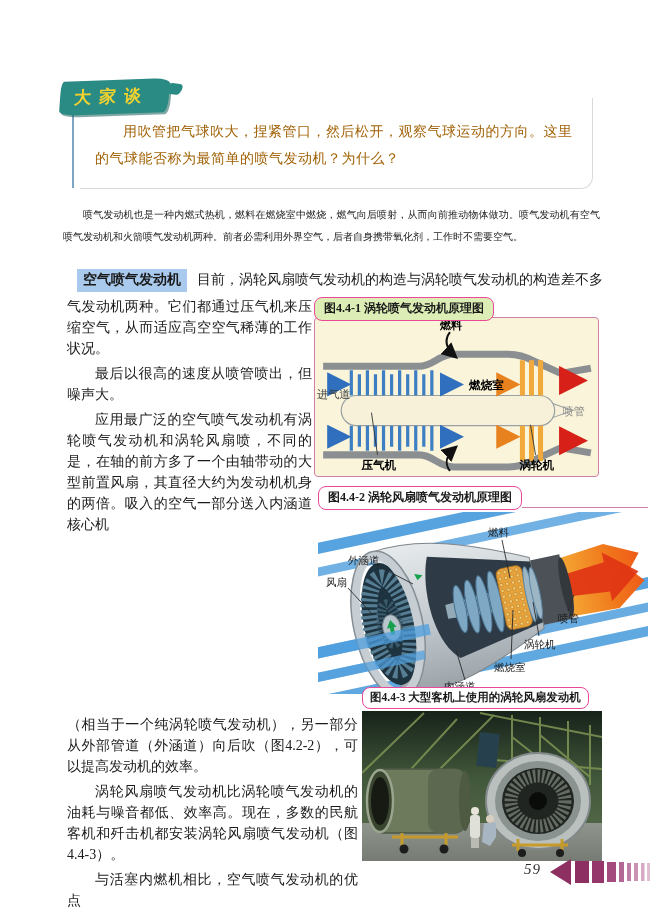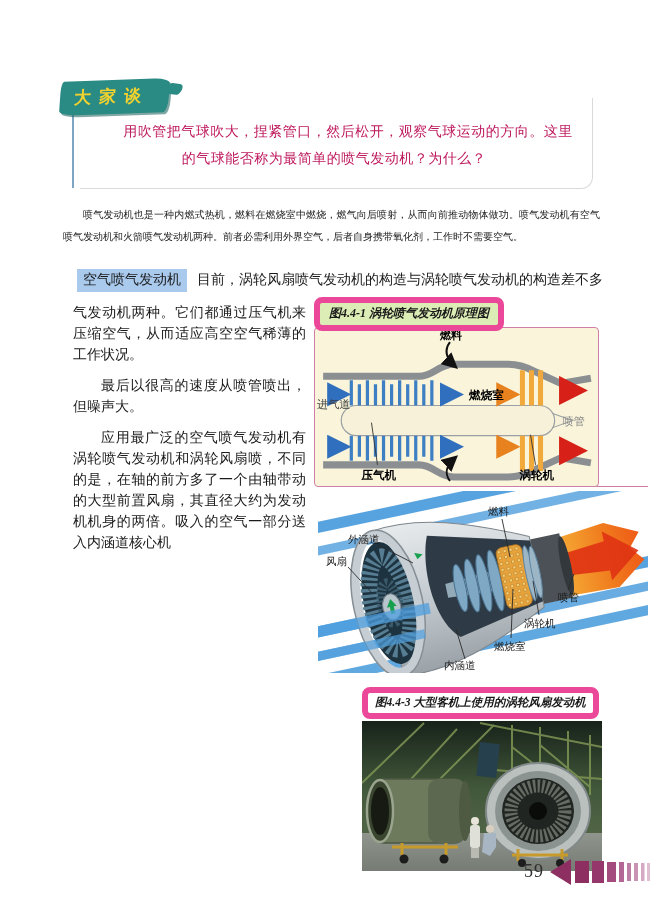--- a/index.html
+++ b/index.html
@@ -11,46 +11,46 @@
   .dbox-outline{left:80px;top:98px;width:512px;height:90px;
     border-right:1px solid #d9d9d9;border-bottom:1px solid #d9d9d9;border-radius:0 0 12px 0;}
   .vline{left:72px;top:110px;width:2px;height:78px;background:#7da6c4;}
   .brush{left:60px;top:80px;background:#2a8a84;color:#f2d22e;font-weight:bold;font-size:17px;
     letter-spacing:8px;padding:5px 20px 6px 14px;transform:rotate(-2deg) skewX(-6deg);
     border-radius:3px 16px 5px 18px / 12px 5px 15px 5px;
     box-shadow:2px 2px 0 rgba(23,94,88,.55);white-space:nowrap;}
   .brush:after{content:"";position:absolute;right:-14px;top:6px;width:18px;height:10px;
     background:#2a8a84;transform:skewX(-35deg) rotate(8deg);border-radius:2px 8px 2px 6px;}
   .question{left:95px;top:118px;width:478px;font-size:14px;line-height:27px;
-    text-indent:2em;color:#be185d;letter-spacing:.5px;text-align:center;}
+    text-indent:2em;color:#a16207;letter-spacing:.5px;}
 
   
   .p-full{left:63px;top:204px;width:537px;font-size:10px;line-height:21.5px;
     text-align:justify;text-indent:2em;}
   .line-intro{left:63px;top:269px;width:560px;font-size:14px;line-height:22px;white-space:nowrap;}
-  .hl{display:inline-block;background:#a9c9ed;padding:0 6px 1px;margin:0 10px 0 14px;font-weight:normal;}
+  .hl{display:inline-block;background:#a9c9ed;padding:0 6px 1px;margin:0 10px 0 14px;font-weight:bold;}
   .colA{left:63px;top:292px;width:253px;font-size:14px;line-height:21px;text-align:justify;}
   .colB{left:63px;top:710px;width:299px;font-size:14px;line-height:21px;text-align:justify;}
-  .colA p,.colB p{margin:10px;}
+  .colA p,.colB p{margin:4px;}
   .ind{text-indent:2em;}
 
   
   .fig{position:absolute;}
-  .figtab{display:inline-block;position:relative;z-index:3;border:6px solid #ec4899;
+  .figtab{display:inline-block;position:relative;z-index:3;border:1px solid #ec4899;
     border-radius:8px;padding:2px 9px 3px;font-weight:bold;font-size:12px;background:#ffffff;
-    white-space:nowrap;font-style:italic;}
+    white-space:nowrap;}
   .figtab.green{background:#dcedb5;}
   .frame1{margin-top:-4px;border:1.5px solid #cf7fa7;border-radius:4px;background:#f9f4da;
     height:158px;overflow:hidden;position:relative;z-index:1;}
   .titlerow{display:flex;align-items:flex-end;}
   .tabline{flex:1;border-bottom:1.5px solid #cf7fa7;margin-bottom:2px;}
   svg text{font-family:"Liberation Sans","DejaVu Sans",sans-serif;}
 
   
-  .pageno{left:524px;top:861px;font-size:18px;color:#2e2e2e;letter-spacing:1px;}
+  .pageno{left:524px;top:861px;font-size:15px;color:#2e2e2e;letter-spacing:1px;font-style:italic;}
 </style>
 </head>
 <body>
 
 <div class="page">
 
   <div class="abs dbox-outline"></div>
   <div class="abs vline"></div>
   <div class="abs brush">
     <span>大家谈</span>
@@ -62,20 +62,25 @@
   <div class="abs line-intro">
     <span class="hl">空气喷气发动机</span><span>目前，涡轮风扇喷气发动机的构造与涡轮喷气发动机的构造差不多</span>
   </div>
 
   <div class="abs colA">
     <p>气发动机两种。它们都通过压气机来压缩空气，从而适应高空空气稀薄的工作状况。</p>
     <p class="ind">最后以很高的速度从喷管喷出，但噪声大。</p>
     <p class="ind">应用最广泛的空气喷气发动机有涡轮喷气发动机和涡轮风扇喷，不同的是，在轴的前方多了一个由轴带动的大型前置风扇，其直径大约为发动机机身的两倍。吸入的空气一部分送入内涵道核心机</p>
   </div>
 
+  <div class="abs colB">
+    <p>（相当于一个纯涡轮喷气发动机），另一部分从外部管道（外涵道）向后吹（图4.2-2），可以提高发动机的效率。</p>
+    <p class="ind">涡轮风扇喷气发动机比涡轮喷气发动机的油耗与噪音都低、效率高。现在，多数的民航客机和歼击机都安装涡轮风扇喷气发动机（图4.4-3）。</p>
+    <p class="ind">与活塞内燃机相比，空气喷气发动机的优点</p>
+  </div>
 
   <div class="fig" style="left:314px;top:297px;width:285px;">
     <div class="figtab green">
       <span>图4.4-1 涡轮喷气发动机原理图</span>
     </div>
     <div class="frame1">
       <svg width="282" height="155" viewBox="0 0 280 154">
         <defs>
           <marker id="mBlue" markerWidth="8" markerHeight="8" refX="6" refY="4" orient="auto">
             <path d="M0,0 L8,4 L0,8 Z" fill="#2f6fbd"></path>
@@ -133,20 +138,23 @@
         <text x="153" y="71" font-size="11.5" font-weight="bold">燃烧室</text>
         <text x="246" y="96" font-size="11" fill="#8a8a8a">喷管</text>
         <text x="46" y="150" font-size="11.5" font-weight="bold">压气机</text>
         <text x="203" y="150" font-size="11.5" font-weight="bold">涡轮机</text>
       </svg>
     </div>
   </div>
 
   <div class="fig" style="left:318px;top:486px;width:330px;">
     <div class="titlerow">
+      <div class="figtab">
+        <span>图4.4-2 涡轮风扇喷气发动机原理图</span>
+      </div>
       <div class="tabline"></div>
     </div>
     <svg width="330" height="182" viewBox="0 0 330 182" style="margin-top:2px">
       <defs>
         <linearGradient id="gMetal" x1="0" y1="0" x2="0" y2="1">
           <stop offset="0" stop-color="#e6eaec"></stop>
             <stop offset="0.55" stop-color="#c2c9ce"></stop>
             <stop offset="1" stop-color="#9aa2a8"></stop>
         </linearGradient>
         <linearGradient id="gFlame" x1="0" y1="0" x2="1" y2="0">

